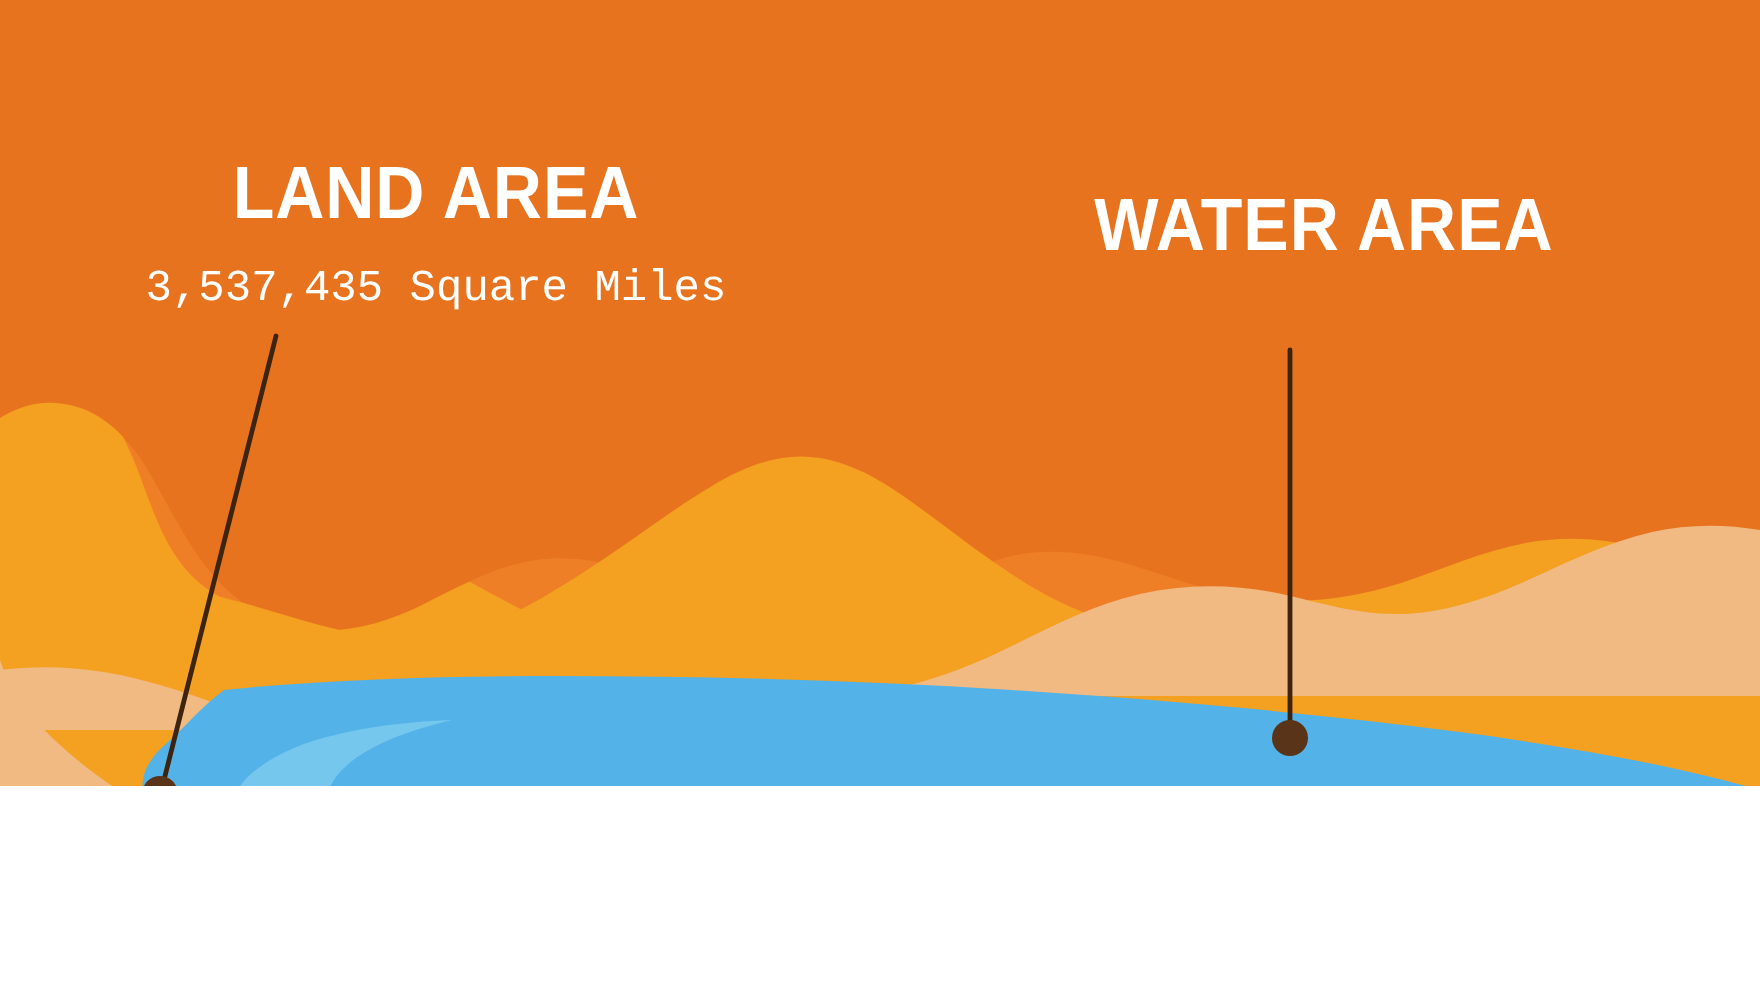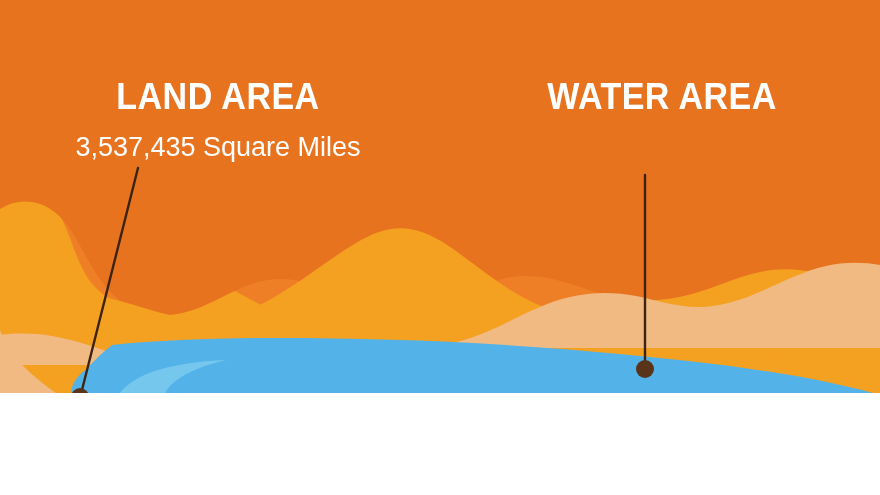--- a/index.html
+++ b/index.html
@@ -41,35 +41,35 @@
     font-family: "Liberation Sans Narrow", "Liberation Sans", sans-serif;
     font-weight: 700;
     font-size: 37px;
     letter-spacing: 0.5px;
     line-height: 1;
     color: #ffffff;
     transform: scaleX(0.92);
     text-transform: uppercase;
   }
   .callout-value {
-    font-family: Liberation Sans, sans-serif;
+    font-family: Liberation Mono, monospace;
     font-weight: 400;
-    font-size: 27px;
+    font-size: 22px;
     line-height: 1;
     color: #ffffff;
     margin-top: 19px;
   }
   #callout-land {
     left: 0px;
     top: 78px;
     width: 436px;
   }
   #callout-water {
     left: 444px;
-    top: 78px;
+    top: 94px;
     width: 436px;
   }
   #leaders {
     position: absolute;
     left: 0;
     top: 0;
     width: 880px;
     height: 495px;
     pointer-events: none;
   }

